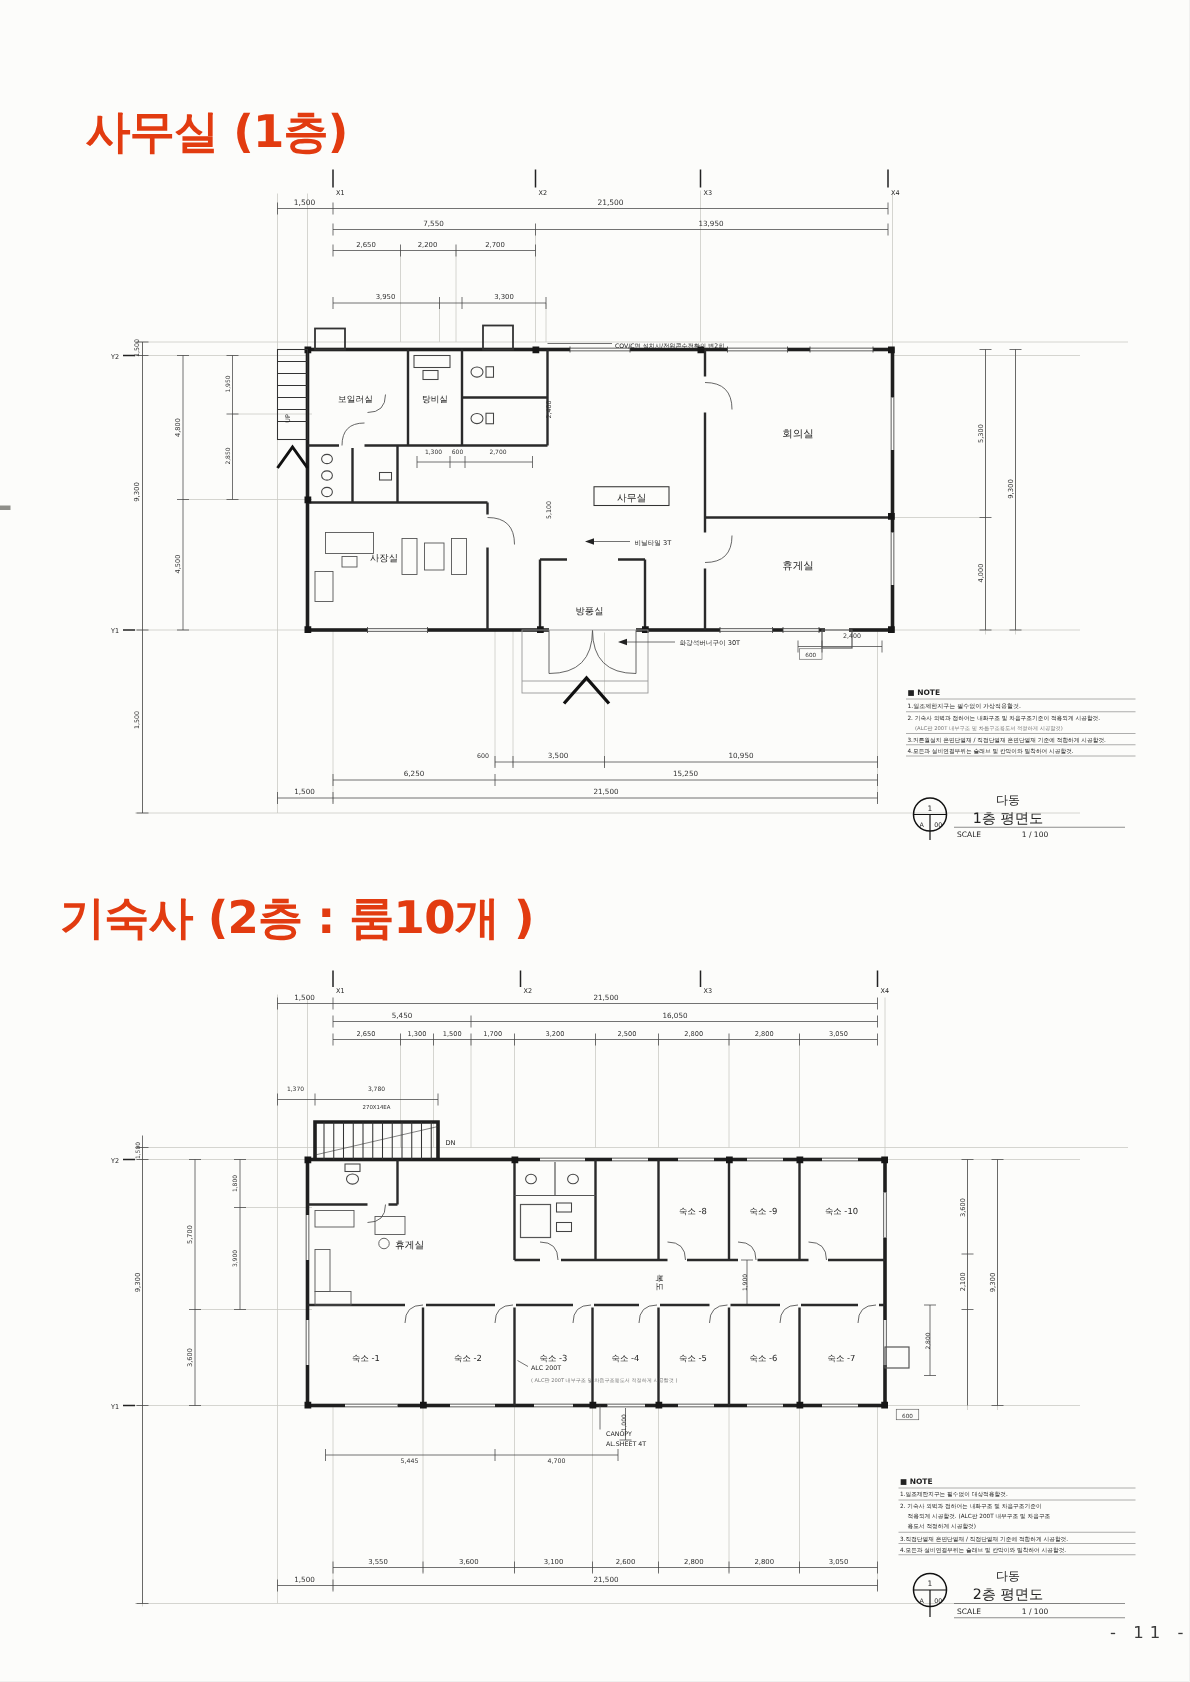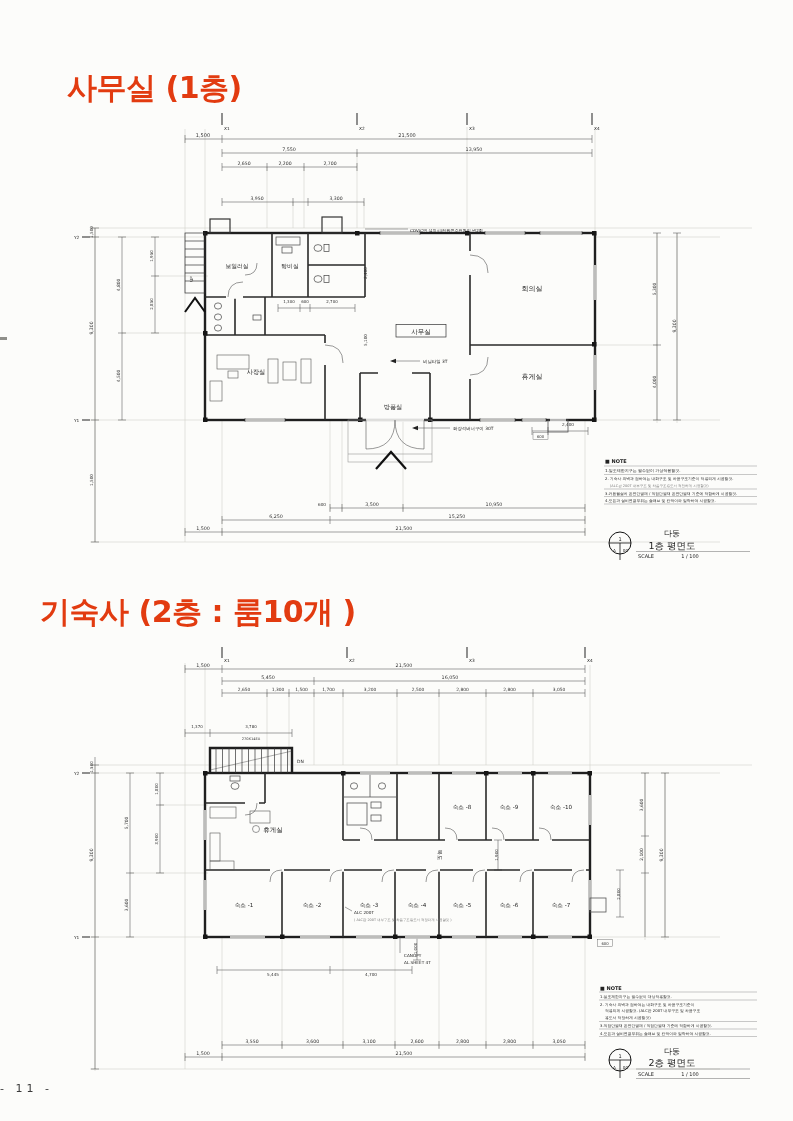--- a/index.html
+++ b/index.html
@@ -1,36 +1,36 @@
 <!DOCTYPE html>
 <html><head>
 <meta charset="utf-8">
 <style>
   html,body{margin:0;padding:0;background:#e8e8e6;}
   .page{position:relative;width:793px;height:1121px;background:#fcfcfa;overflow:hidden;
         font-family:"DejaVu Sans","Liberation Sans",sans-serif;}
   .sec-title{position:absolute;font-size:30px;font-weight:800;color:#e23b10;
              letter-spacing:-0.5px;white-space:nowrap;}
-  .pagenum{position:absolute;left:0;right:0;top:1082px;text-align:left;
+  .pagenum{position:absolute;left:0;right:0;top:1082px;text-align:right;
            font-size:11px;letter-spacing:4px;color:#3a3a3a;}
   .speck{position:absolute;background:#8f8f8a;}
   svg{position:absolute;}
   svg text{font-family:"DejaVu Sans","Liberation Sans",sans-serif;fill:#222;}
   .dm{fill:#333;}
   .mid{text-anchor:middle;}
   .st{text-anchor:start;}
   .en{text-anchor:end;}
   .gray{fill:#777;}
 </style>
 </head>
 <body>
 
 <div class="page">
 
-  <div class="sec-title" style="left:57px;top:68px;margin-left:10px;">사무실 (1층)</div>
+  <div class="sec-title" style="left:57px;top:68px;">사무실 (1층)</div>
   <div class="sec-title" style="left:40px;top:592px;">기숙사 (2층 : 룸10개 )</div>
   <div class="speck" style="left:0;top:337px;width:7px;height:2.5px;"></div>
 
   <svg style="left:60px;top:105px;" width="700" height="455" viewBox="0 0 700 455">
 
     <g stroke="#c8c8c2" stroke-width="0.5" fill="none">
       <path d="M30 123H692 M35 123V437 M125 24V437 M145 24V128 M535 24V128
                M207 62V123 M244 62V123 M297 48V123 M233 97V123 M304 97V123 M407 22V123
                M30 132H145 M30 315H145 M95 171H148 M62 228H148
                M535 132H660 M535 240H597 M535 315H660 M597 128V318 M617 128V318

